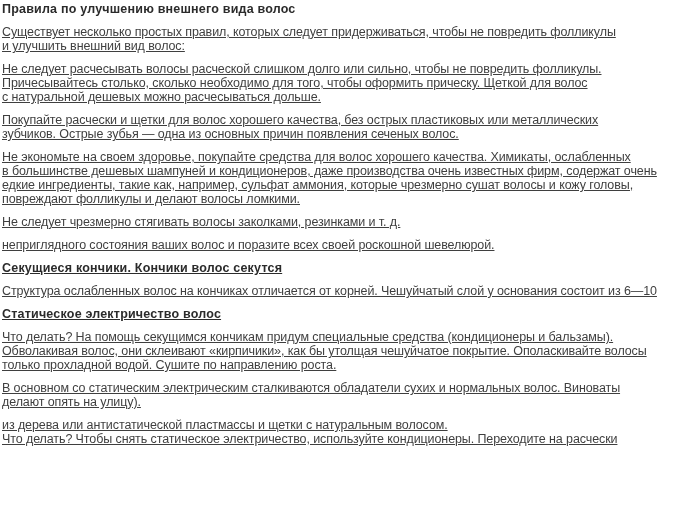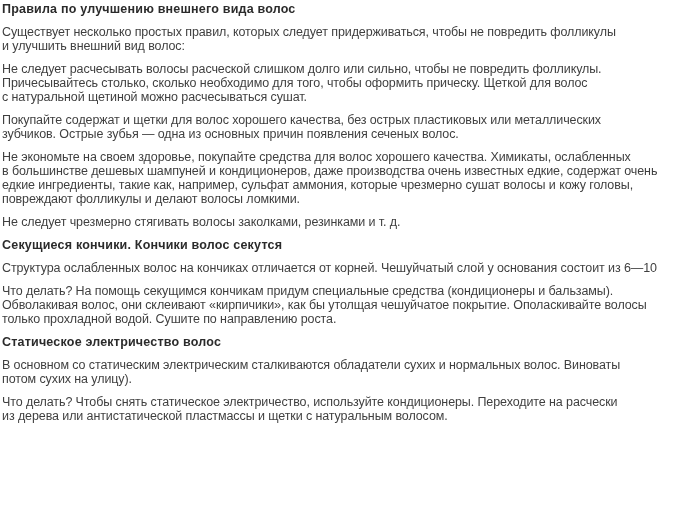--- a/index.html
+++ b/index.html
@@ -14,21 +14,21 @@
     box-sizing: border-box;
     width: 680px;
     height: 512px;
     padding: 2px 16px 0 2px;
     font-family: "Liberation Sans", sans-serif;
     font-size: 12.5px;
     line-height: 14px;
     color: #3f3f3f;
   }
   .block { margin: 0; }
-  .block + .block { margin-top: 9px; }
+  .block + .block { margin-top: 9px; text-decoration: underline; }
   .block.heading {
     font-weight: bold;
     color: #2b2b2b;
     letter-spacing: 0.2px;
   }
   .text-line {
     white-space: nowrap;
     letter-spacing: -0.1px;
   }
   .heading .text-line { letter-spacing: 0.2px; }
@@ -41,53 +41,54 @@
       <div class="block heading">
         <div class="text-line">Правила по улучшению внешнего вида волос</div>
       </div>
       <div class="block paragraph">
         <div class="text-line">Существует несколько простых правил, которых следует придерживаться, чтобы не повредить фолликулы</div>
         <div class="text-line">и улучшить внешний вид волос:</div>
       </div>
       <div class="block paragraph">
         <div class="text-line">Не следует расчесывать волосы расческой слишком долго или сильно, чтобы не повредить фолликулы.</div>
         <div class="text-line">Причесывайтесь столько, сколько необходимо для того, чтобы оформить прическу. Щеткой для волос</div>
-        <div class="text-line">с натуральной щетиной можно расчесываться сушат.</div>
+        <div class="text-line">с натуральной дешевых можно расчесываться дольше.</div>
       </div>
       <div class="block paragraph">
-        <div class="text-line">Покупайте содержат и щетки для волос хорошего качества, без острых пластиковых или металлических</div>
+        <div class="text-line">Покупайте расчески и щетки для волос хорошего качества, без острых пластиковых или металлических</div>
         <div class="text-line">зубчиков. Острые зубья — одна из основных причин появления сеченых волос.</div>
       </div>
       <div class="block paragraph">
         <div class="text-line">Не экономьте на своем здоровье, покупайте средства для волос хорошего качества. Химикаты, ослабленных</div>
-        <div class="text-line">в большинстве дешевых шампуней и кондиционеров, даже производства очень известных едкие, содержат очень</div>
+        <div class="text-line">в большинстве дешевых шампуней и кондиционеров, даже производства очень известных фирм, содержат очень</div>
         <div class="text-line">едкие ингредиенты, такие как, например, сульфат аммония, которые чрезмерно сушат волосы и кожу головы,</div>
         <div class="text-line">повреждают фолликулы и делают волосы ломкими.</div>
       </div>
       <div class="block paragraph">
         <div class="text-line">Не следует чрезмерно стягивать волосы заколками, резинками и т. д.</div>
       </div>
       <div class="block paragraph">
+        <div class="text-line">неприглядного состояния ваших волос и поразите всех своей роскошной шевелюрой.</div>
       </div>
       <div class="block heading">
         <div class="text-line">Секущиеся кончики. Кончики волос секутся</div>
       </div>
       <div class="block paragraph">
         <div class="text-line">Структура ослабленных волос на кончиках отличается от корней. Чешуйчатый слой у основания состоит из 6—10</div>
       </div>
+      <div class="block heading">
+        <div class="text-line">Статическое электричество волос</div>
+      </div>
       <div class="block paragraph">
         <div class="text-line">Что делать? На помощь секущимся кончикам придум специальные средства (кондиционеры и бальзамы).</div>
         <div class="text-line">Обволакивая волос, они склеивают «кирпичики», как бы утолщая чешуйчатое покрытие. Ополаскивайте волосы</div>
         <div class="text-line">только прохладной водой. Сушите по направлению роста.</div>
       </div>
-      <div class="block heading">
-        <div class="text-line">Статическое электричество волос</div>
+      <div class="block paragraph">
+        <div class="text-line">В основном со статическим электрическим сталкиваются обладатели сухих и нормальных волос. Виноваты</div>
+        <div class="text-line">делают опять на улицу).</div>
       </div>
       <div class="block paragraph">
-        <div class="text-line">В основном со статическим электрическим сталкиваются обладатели сухих и нормальных волос. Виноваты</div>
-        <div class="text-line">потом сухих на улицу).</div>
-      </div>
-      <div class="block paragraph">
+        <div class="text-line">из дерева или антистатической пластмассы и щетки с натуральным волосом.</div>
         <div class="text-line">Что делать? Чтобы снять статическое электричество, используйте кондиционеры. Переходите на расчески</div>
-        <div class="text-line">из дерева или антистатической пластмассы и щетки с натуральным волосом.</div>
       </div>
     </div>
 </div>
 
 </body></html>

